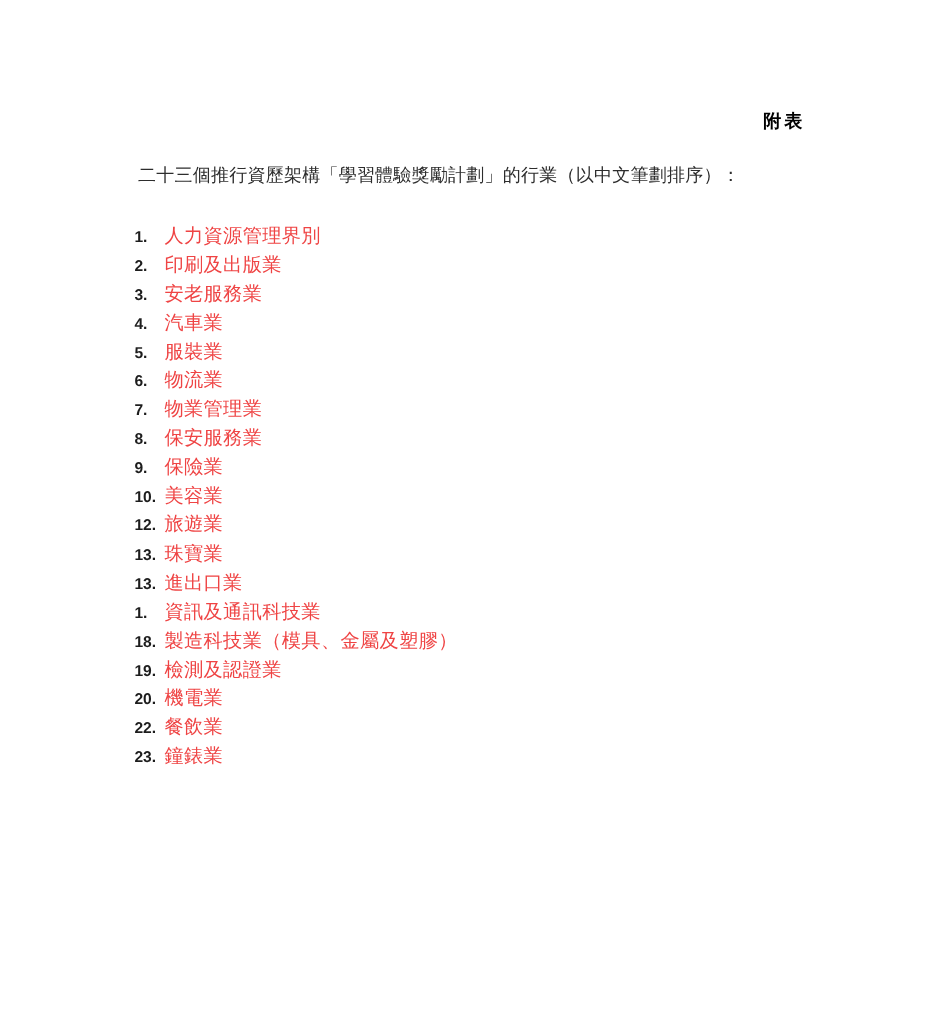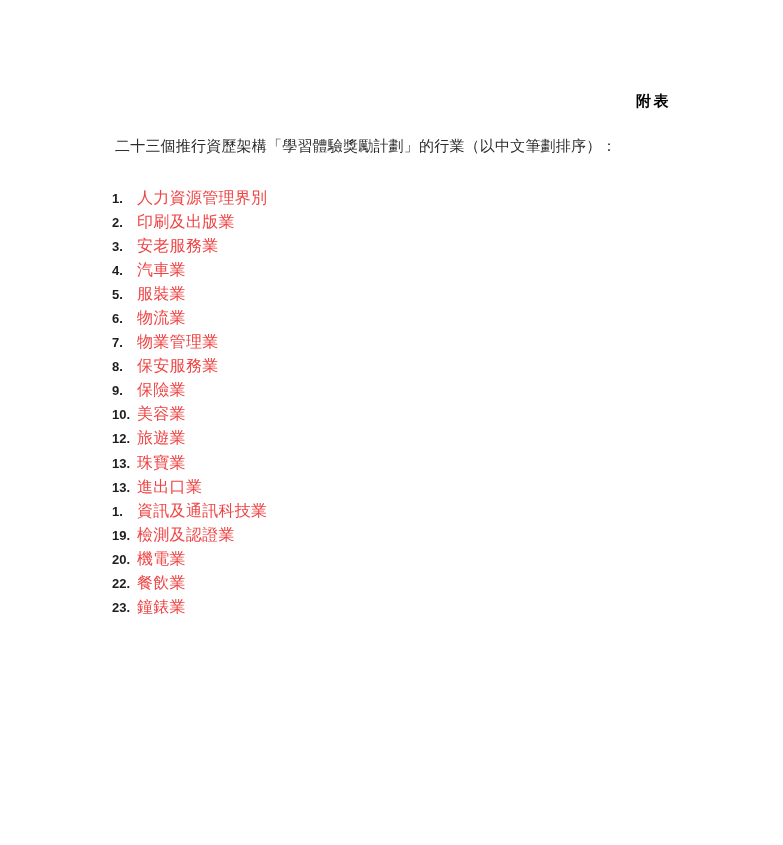--- a/index.html
+++ b/index.html
@@ -130,20 +130,24 @@
       </li>
       <li>
         <span class="num">13.</span>
         <span class="txt">進出口業</span>
       </li>
       <li>
         <span class="num">1.</span>
         <span class="txt">資訊及通訊科技業</span>
       </li>
       <li>
+        <span class="num">18.</span>
+        <span class="txt">製造科技業（模具、金屬及塑膠）</span>
+      </li>
+      <li>
         <span class="num">19.</span>
         <span class="txt">檢測及認證業</span>
       </li>
       <li>
         <span class="num">20.</span>
         <span class="txt">機電業</span>
       </li>
       <li>
         <span class="num">22.</span>
         <span class="txt">餐飲業</span>

